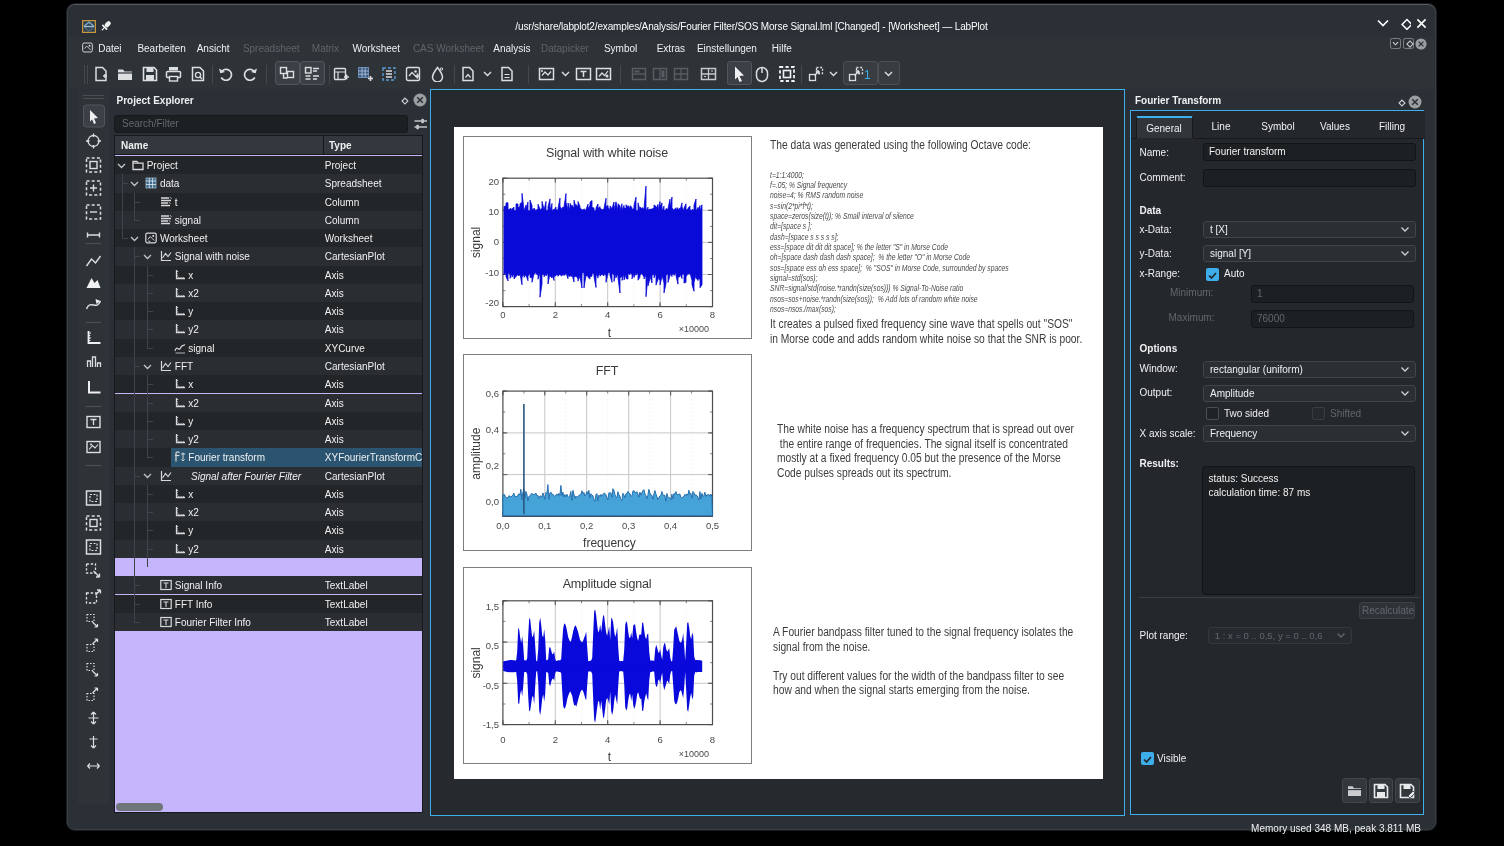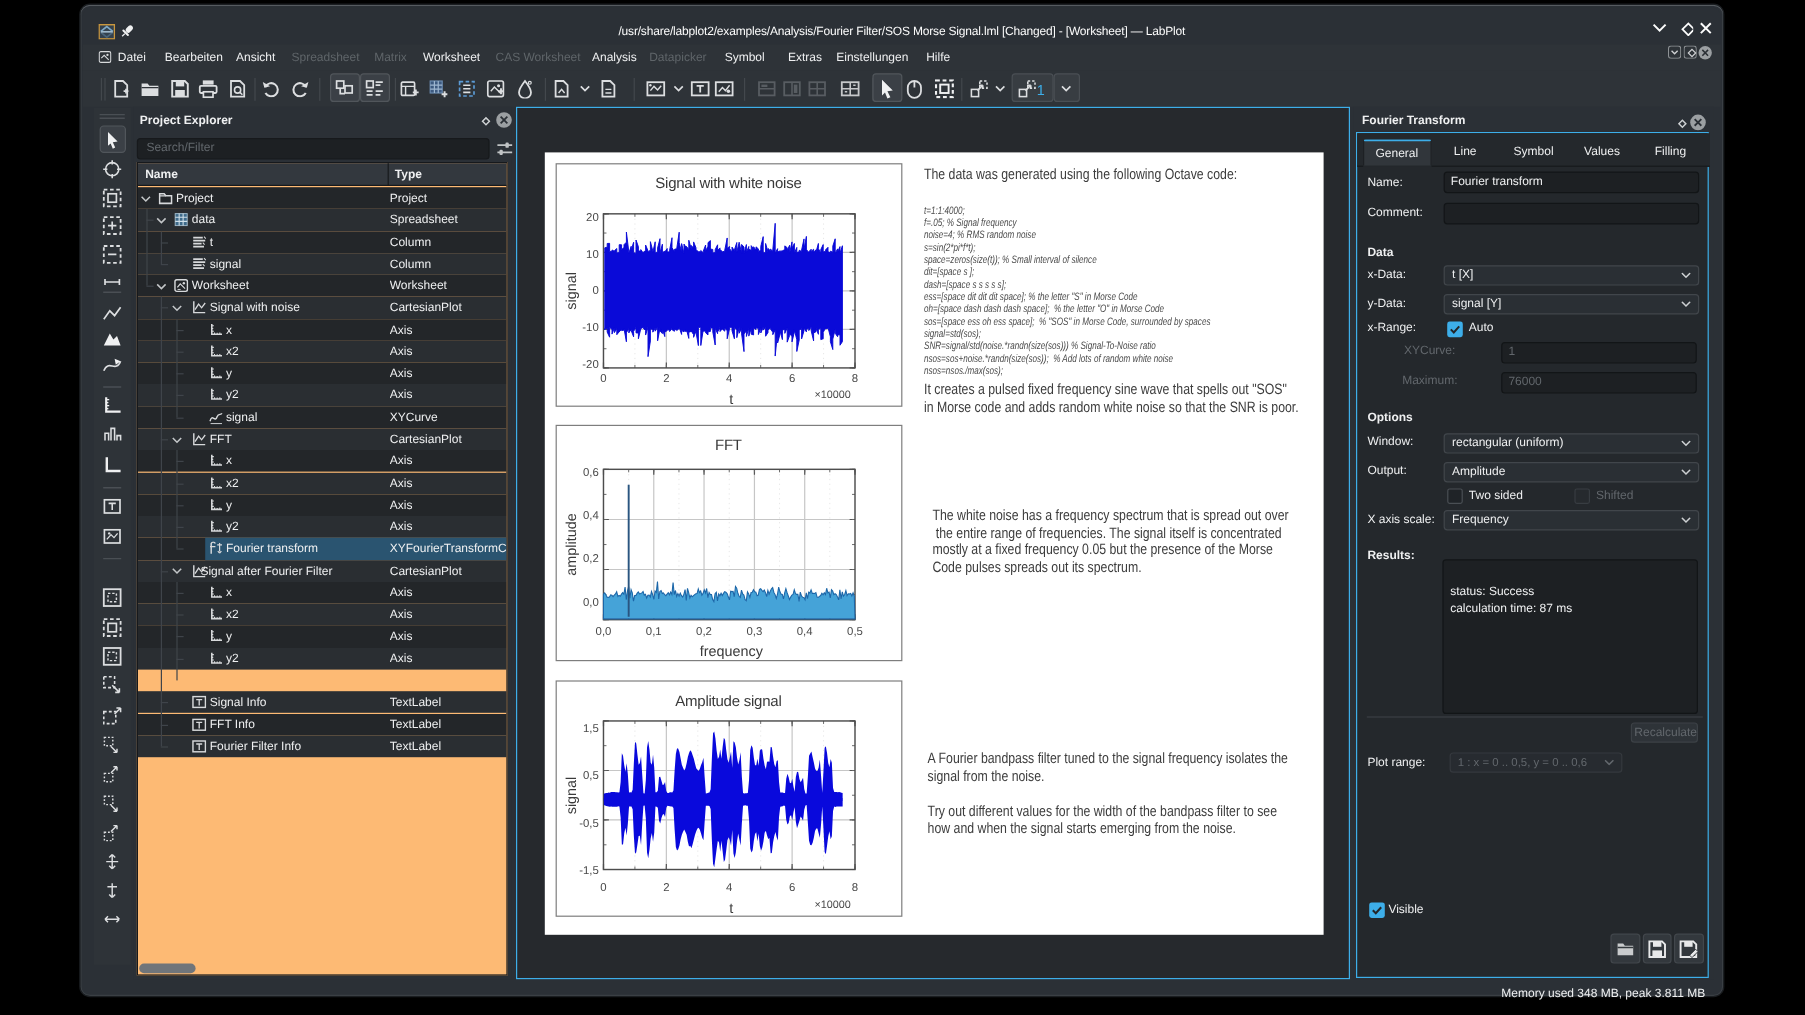--- a/index.html
+++ b/index.html
@@ -21,21 +21,21 @@
 .tbtn.boxed { background:#383d42; border:1px solid #4a4f54; }
 .tbtn.pressed { background:#3b4046; border:1px solid #51565b; }
 svg.ic { position:absolute; }
 
 #lbar { position:absolute; left:11px; top:86px; width:31px; bottom:26px; background:#2e3338; }
 
 #pe { position:absolute; left:44px; top:85px; width:315px; height:727px; background:#2b3036; }
 #pehead { position:absolute; left:0; top:0; width:100%; height:24px; }
 #pesearch { position:absolute; left:3px; top:26px; width:294px; height:18px; background:#1d2023;
   border:1px solid #17191c; border-radius:3px; color:#63686d; font-size:10px; line-height:16px; padding-left:7px; }
-#petable { position:absolute; left:3px; top:46px; right:3px; bottom:3px; background:#fdba74; border:1px solid #17191c; }
+#petable { position:absolute; left:3px; top:46px; right:3px; bottom:3px; background:#c4b5fd; border:1px solid #17191c; }
 #pethead { position:absolute; left:0; top:0; width:100%; height:19px; background:#33383e; border-bottom:1px solid #17191c;
   font-size:10px; font-weight:bold; color:#eff0f1; }
 .trow { position:absolute; left:0; width:100%; height:19px; font-size:10px; color:#eff0f1; }
 .trow .nm { position:absolute; top:4px; }
 .trow .ty { position:absolute; left:212px; top:4px; }
 
 #mdi { position:absolute; left:363px; top:85px; width:695px; height:727px;
   background:#26292d; border:1px solid #3daee9; }
 #page { position:absolute; left:23px; top:37px; width:649px; height:652px; background:#fff; overflow:hidden; }
 .pbox { position:absolute; left:8.5px; width:289px; border:1px solid #7e7e7e; background:#fff; }
@@ -602,21 +602,21 @@
         </div>
         <div class="trow" style="top:330.6px;height:18.27px;background:#2a2e32;">
           <svg style="position:absolute;left:28.2px;top:6.5px" width="9" height="6" viewBox="0 0 9 6">
             <path d="M1 1 L4.5 4.5 L8 1" fill="none" stroke="#c3c6c8" stroke-width="1.3"></path>
           </svg>
           <div style="position:absolute;left:19.0px;top:9px;width:6px;height:1px;background:#3f444a;"></div>
           <svg style="position:absolute;left:45.3px;top:3px" width="12" height="12" viewBox="0 0 12 12">
             <path d="M1.5 1 V10.5 H11" fill="none" stroke="#d7d9db" stroke-width="1.2"></path>
             <path d="M2.5 8 L5.5 3.5 L8 6.5 L11 2.5" fill="none" stroke="#d7d9db" stroke-width="1.1"></path>
           </svg>
-          <div class="nm" style="left:52px;">Signal after Fourier Filter</div>
+          <div class="nm" style="left:76px;font-style:italic;">Signal after Fourier Filter</div>
           <div class="ty" style="left:209.8px;right:0;overflow:hidden;white-space:nowrap;">CartesianPlot</div>
         </div>
         <div class="trow" style="top:348.9px;height:18.27px;background:#232629;">
           <div style="position:absolute;left:32.4px;top:9px;width:6px;height:1px;background:#3f444a;"></div>
           <svg style="position:absolute;left:58.8px;top:3px" width="12" height="12" viewBox="0 0 12 12">
             <path d="M2.5 1 V9.5 H11" fill="none" stroke="#d7d9db" stroke-width="1.3"></path>
             <path d="M2.5 2.5 h1.7 M2.5 4.8 h1.2 M2.5 7 h1.7 M4.8 9.5 v-1.5 M7 9.5 v-1.2 M9.2 9.5 v-1.5" stroke="#d7d9db" stroke-width="0.9"></path>
           </svg>
           <div class="nm" style="left:73.3px;">x</div>
           <div class="ty" style="left:209.8px;right:0;overflow:hidden;white-space:nowrap;">Axis</div>
@@ -998,21 +998,21 @@
           </svg></div>
       <div class="flabel" style="top:136.5px;">y-Data:</div>
       <div class="combo" style="top:134.2px;">signal [Y]<svg class="carrow" width="8" height="5" viewBox="0 0 8 5">
             <path d="M0.5 0.5 L4 4 L7.5 0.5" fill="none" stroke="#cdd0d2" stroke-width="1.3"></path>
           </svg></div>
       <div class="flabel" style="top:156.5px;">x-Range:</div>
       <div class="cbox on" style="left:75.5px;top:157px;"><svg width="13" height="13" viewBox="0 0 13 13">
             <path d="M3 6.5 L5.5 9 L10 4" fill="none" stroke="#232629" stroke-width="1.7"></path>
           </svg></div>
       <div class="flabel" style="left:93.5px;top:156.5px;">Auto</div>
-      <div class="flabel dis" style="left:39.5px;top:176px;">XYCurve:</div>
+      <div class="flabel dis" style="left:39.5px;top:176px;">Minimum:</div>
       <div class="field" style="left:120.5px;width:163px;top:174px;color:#62676c;">1</div>
       <div class="flabel dis" style="left:38px;top:201px;">Maximum:</div>
       <div class="field" style="left:120.5px;width:163px;top:198.5px;color:#62676c;">76000</div>
       <div class="flabel b" style="top:232px;">Options</div>
       <div class="flabel" style="top:252px;">Window:</div>
       <div class="combo" style="top:249.8px;">rectangular (uniform)<svg class="carrow" width="8" height="5" viewBox="0 0 8 5">
             <path d="M0.5 0.5 L4 4 L7.5 0.5" fill="none" stroke="#cdd0d2" stroke-width="1.3"></path>
           </svg></div>
       <div class="flabel" style="top:275.5px;">Output:</div>
       <div class="combo" style="top:273.6px;">Amplitude<svg class="carrow" width="8" height="5" viewBox="0 0 8 5">
@@ -1020,21 +1020,21 @@
           </svg></div>
       <div class="cbox off" style="left:75.5px;top:296px;"></div>
       <div class="flabel" style="left:93.5px;top:296.5px;">Two sided</div>
       <div class="cbox offdis" style="left:181.5px;top:296px;"></div>
       <div class="flabel dis" style="left:199.5px;top:296.5px;">Shifted</div>
       <div class="flabel" style="top:316.5px;">X axis scale:</div>
       <div class="combo" style="top:314.2px;">Frequency<svg class="carrow" width="8" height="5" viewBox="0 0 8 5">
             <path d="M0.5 0.5 L4 4 L7.5 0.5" fill="none" stroke="#cdd0d2" stroke-width="1.3"></path>
           </svg></div>
       <div class="flabel b" style="top:347px;">Results:</div>
-      <div style="position:absolute;left:71px;top:355px;width:213px;height:129px;background:#1d2023;border:1px solid #121517;border-radius:3px;color:#eff0f1;font-size:10px;line-height:13.5px;padding:20px 0 0 6px;">status: Success<br>calculation time: 87 ms</div>
+      <div style="position:absolute;left:71px;top:355px;width:213px;height:129px;background:#1d2023;border:1px solid #121517;border-radius:3px;color:#eff0f1;font-size:10px;line-height:13.5px;padding:5px 0 0 6px;">status: Success<br>calculation time: 87 ms</div>
       <div style="position:absolute;left:8px;top:485.8px;width:280px;height:1px;background:#3a3f44;"></div>
       <div style="position:absolute;left:228.7px;top:491px;width:56px;height:17px;background:#2e3338;border:1px solid #3c4146;border-radius:3px;color:#62676c;font-size:10px;text-align:right;line-height:16px;">Recalculate</div>
       <div class="flabel" style="top:518.5px;">Plot range:</div>
       <div class="combo dis" style="left:77.3px;width:144px;top:516px;font-size:9.5px;">1 : x = 0 .. 0,5, y = 0 .. 0,6<svg class="carrow" width="8" height="5" viewBox="0 0 8 5">
             <path d="M0.5 0.5 L4 4 L7.5 0.5" fill="none" stroke="#62676c" stroke-width="1.3"></path>
           </svg></div>
       <div class="cbox on" style="left:10px;top:641px;"><svg width="13" height="13" viewBox="0 0 13 13">
             <path d="M3 6.5 L5.5 9 L10 4" fill="none" stroke="#232629" stroke-width="1.7"></path>
           </svg></div>
       <div class="flabel" style="left:26.5px;top:641.5px;">Visible</div>

